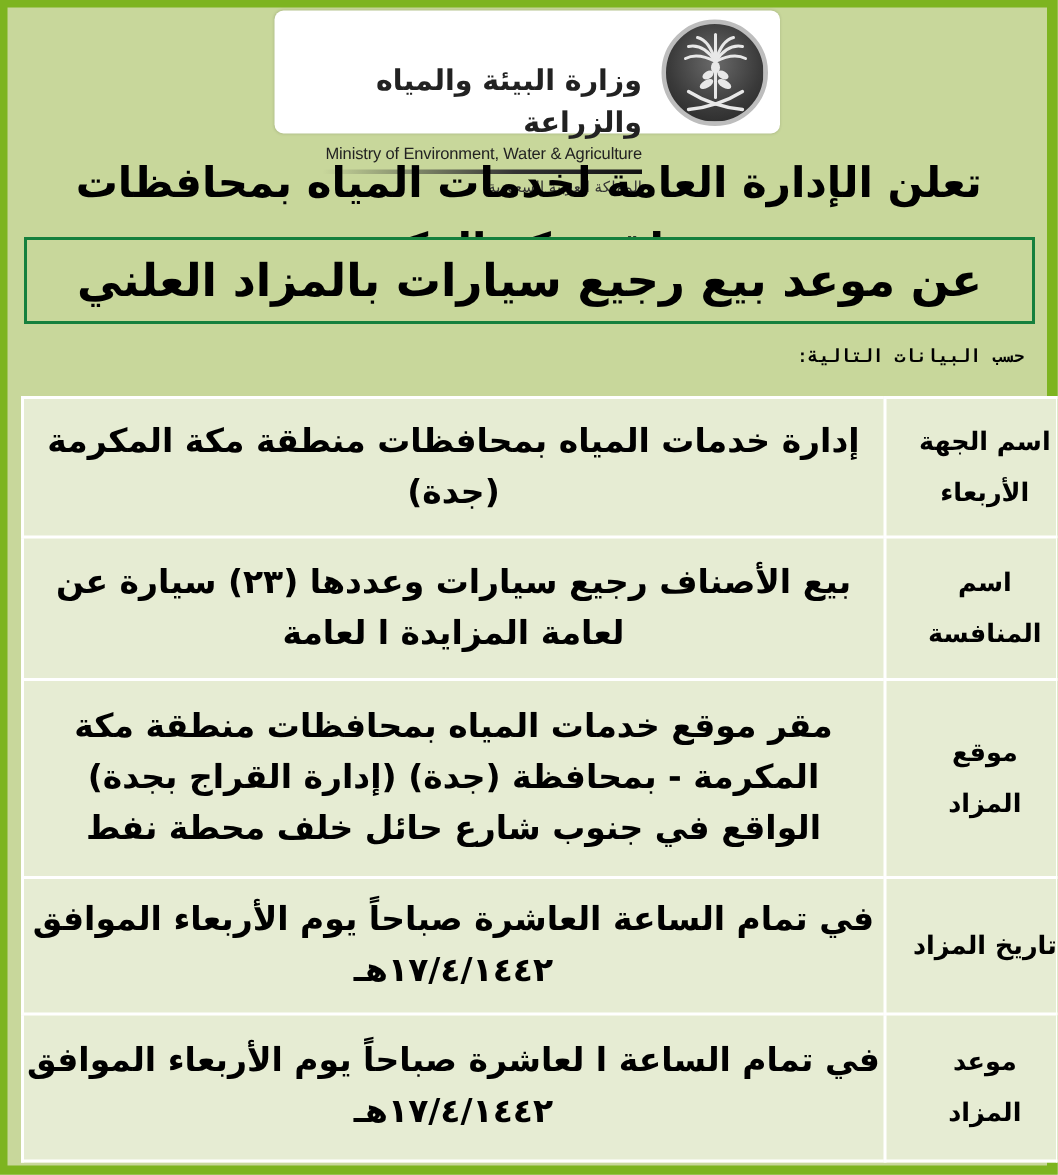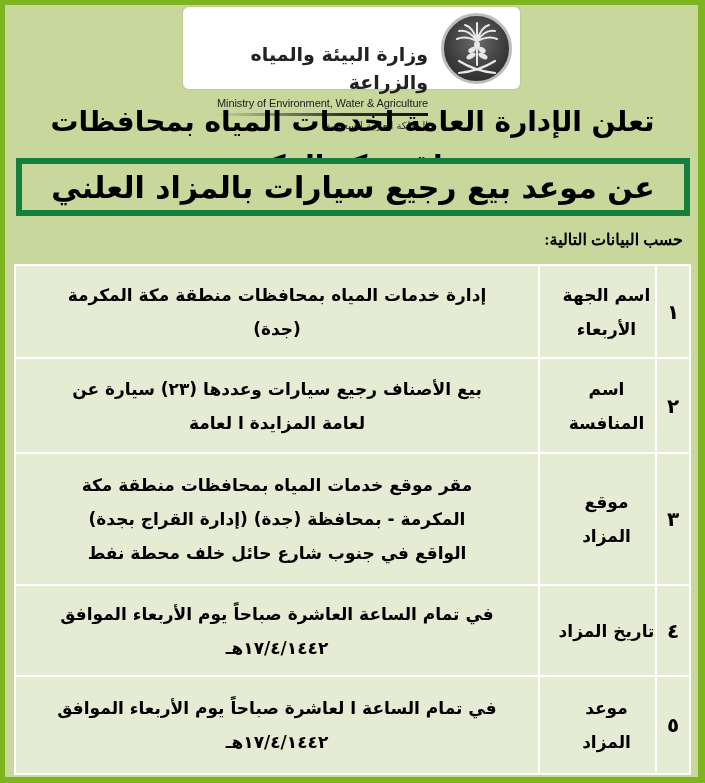--- a/index.html
+++ b/index.html
@@ -39,45 +39,45 @@
     .logo-sub {
       font-family: "DejaVu Sans", sans-serif; font-size: 10px; color: #333; direction: rtl; line-height: 14px;
     }
     .title-main {
       position: absolute; left: 0; right: 0; top: 100px; text-align: center;
       font-family: "DejaVu Sans", sans-serif; font-weight: bold; font-size: 28px; color: #000;
       direction: rtl; letter-spacing: -0.5px; line-height: 44px;
     }
     .subtitle-box {
       position: absolute; left: 16px; top: 158px; width: 674px; height: 58px;
-      border: 6px solid #15803d; background: #c8d79b;
+      border: 2px solid #15803d; background: #c8d79b;
       display: flex; align-items: center; justify-content: center;
     }
     .subtitle-text {
       font-family: "DejaVu Sans", sans-serif; font-weight: bold; font-size: 30px; color: #000;
       direction: rtl; letter-spacing: -0.5px;
     }
     .intro-text {
       position: absolute; right: 22px; top: 230px;
-      font-family: Liberation Serif, serif; font-weight: bold; font-size: 16px; color: #000;
+      font-family: Liberation Mono, monospace; font-weight: bold; font-size: 12px; color: #000;
       direction: rtl;
     }
     .data-table {
       position: absolute; left: 14px; top: 264px; width: 677px; height: 509px;
       border-collapse: collapse; direction: rtl; background: #e6ecd3;
       border: 2px solid #ffffff;
     }
     .data-table td {
       border: 2px solid #ffffff; color: #000;
       font-family: "DejaVu Sans", sans-serif; font-weight: bold;
       text-align: center; vertical-align: middle;
     }
     .col-num { width: 34px; font-size: 20px; }
     .col-label { width: 117px; font-size: 17px; line-height: 34px; padding-left: 18px; }
-    .col-content { font-size: 17px; line-height: 34px; padding: 0 26px; }
+    .col-content { font-size: 22px; line-height: 34px; padding: 0 2px; }
     .row1 { height: 93px; }
     .row2 { height: 95px; }
     .row3 { height: 132px; }
     .row4 { height: 91px; }
     .row5 { height: 98px; }
     .cell-line { display: block; white-space: nowrap; }
   </style>
 </head>
 <body>
 

